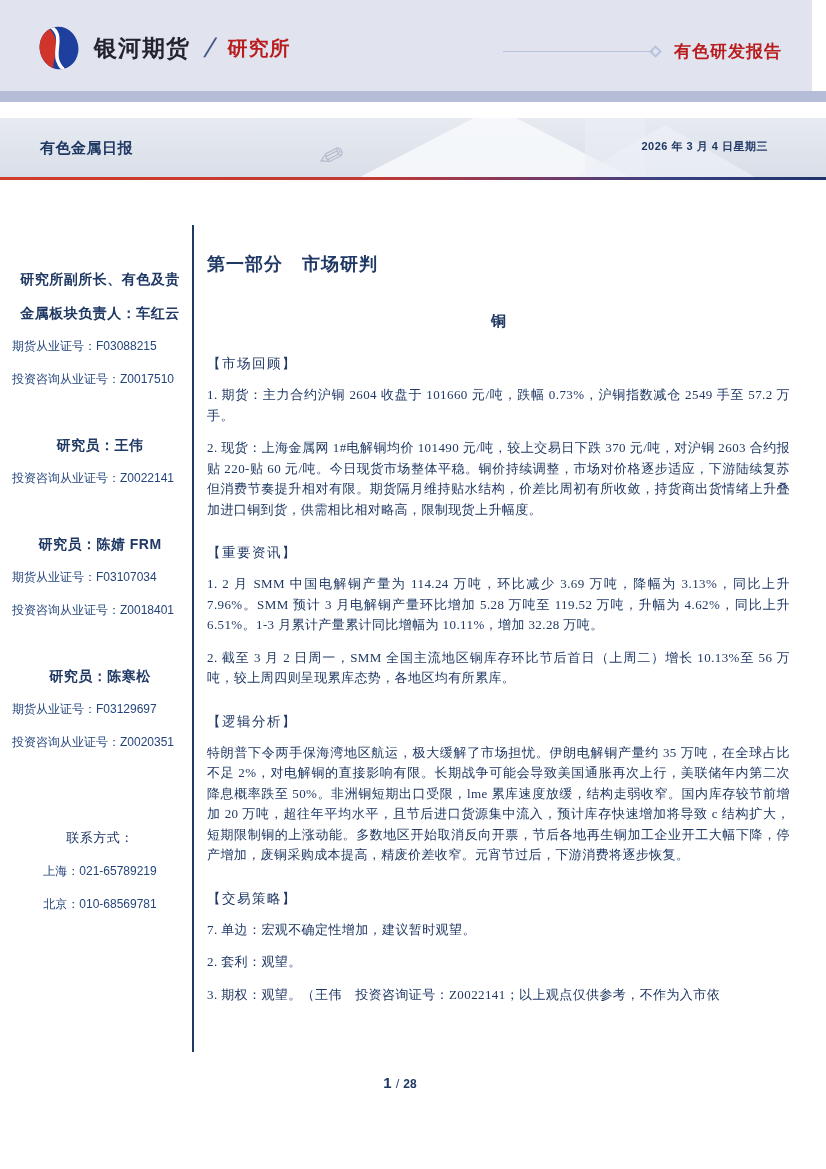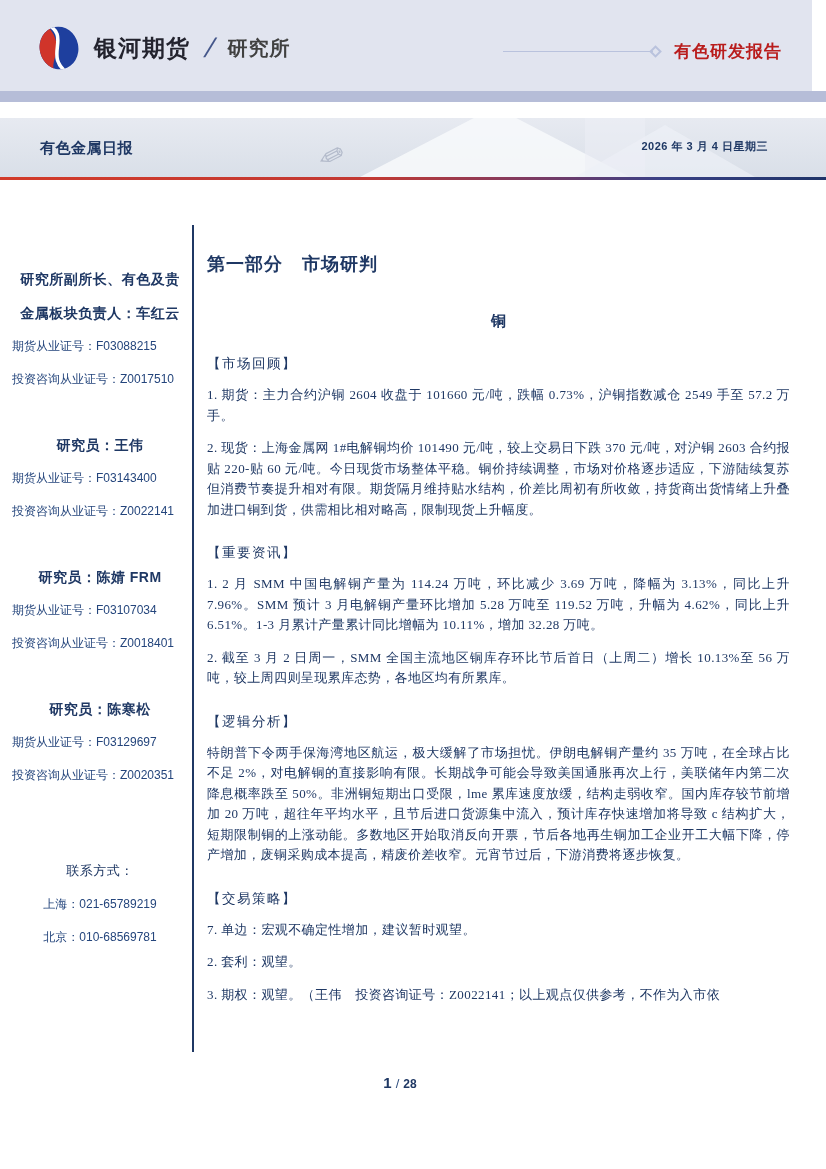--- a/index.html
+++ b/index.html
@@ -21,21 +21,21 @@
   }
   .brand-logo { width: 42px; height: 46px; margin-right: 14px; }
   .brand-name {
     font-size: 23px; font-weight: 700; color: #23232e; letter-spacing: 1px;
   }
   .brand-slash {
     font-size: 27px; font-weight: 400; color: #44568a;
     margin: 0 14px 0 16px; font-style: italic; transform: skewX(-8deg);
   }
   .brand-division {
-    font-size: 20px; font-weight: 700; color: #404040; letter-spacing: 1px;
+    font-size: 20px; font-weight: 700; color: #b91c1c; letter-spacing: 1px;
   }
   .header-right {
     position: absolute; right: 30px; top: 40px; display: flex; align-items: center;
   }
   .deco-line { width: 150px; height: 1px; background: #b9c2dd; }
   .deco-diamond {
     width: 9px; height: 9px; border: 2px solid #b9c2dd; background: transparent;
     transform: rotate(45deg); margin: 0 14px 0 -2px;
   }
   .report-label { font-size: 17px; font-weight: 700; color: #b91c1c; letter-spacing: 1px; }
@@ -179,21 +179,20 @@
 
 <div class="sidebar">
   <div class="side-block">
     <div class="side-title">研究所副所长、有色及贵</div>
     <div class="side-title">金属板块负责人：车红云</div>
     <div class="side-row">期货从业证号：F03088215</div>
     <div class="side-row">投资咨询从业证号：Z0017510</div>
   </div>
   <div class="side-block">
     <div class="side-title">研究员：王伟</div>
-    <div class="side-row">期货从业证号：F03143400</div>
     <div class="side-row">投资咨询从业证号：Z0022141</div>
   </div>
   <div class="side-block">
     <div class="side-title">研究员：陈婧 FRM</div>
     <div class="side-row">期货从业证号：F03107034</div>
     <div class="side-row">投资咨询从业证号：Z0018401</div>
   </div>
   <div class="side-block">
     <div class="side-title">研究员：陈寒松</div>
     <div class="side-row">期货从业证号：F03129697</div>

